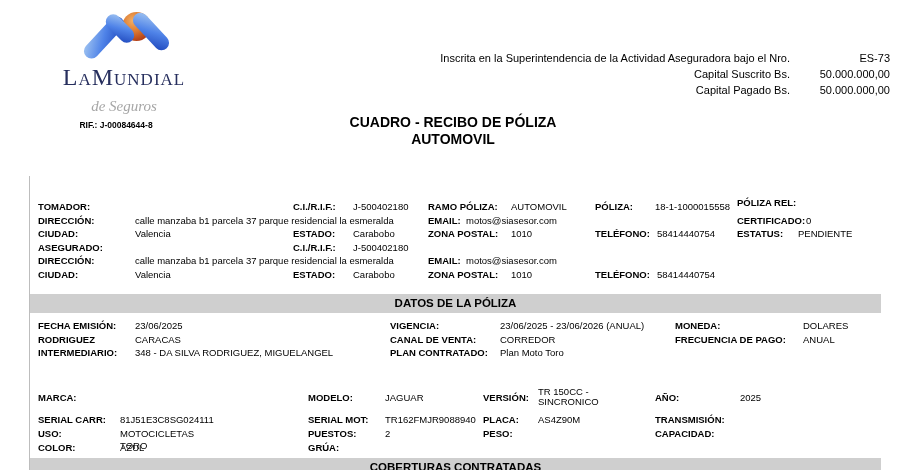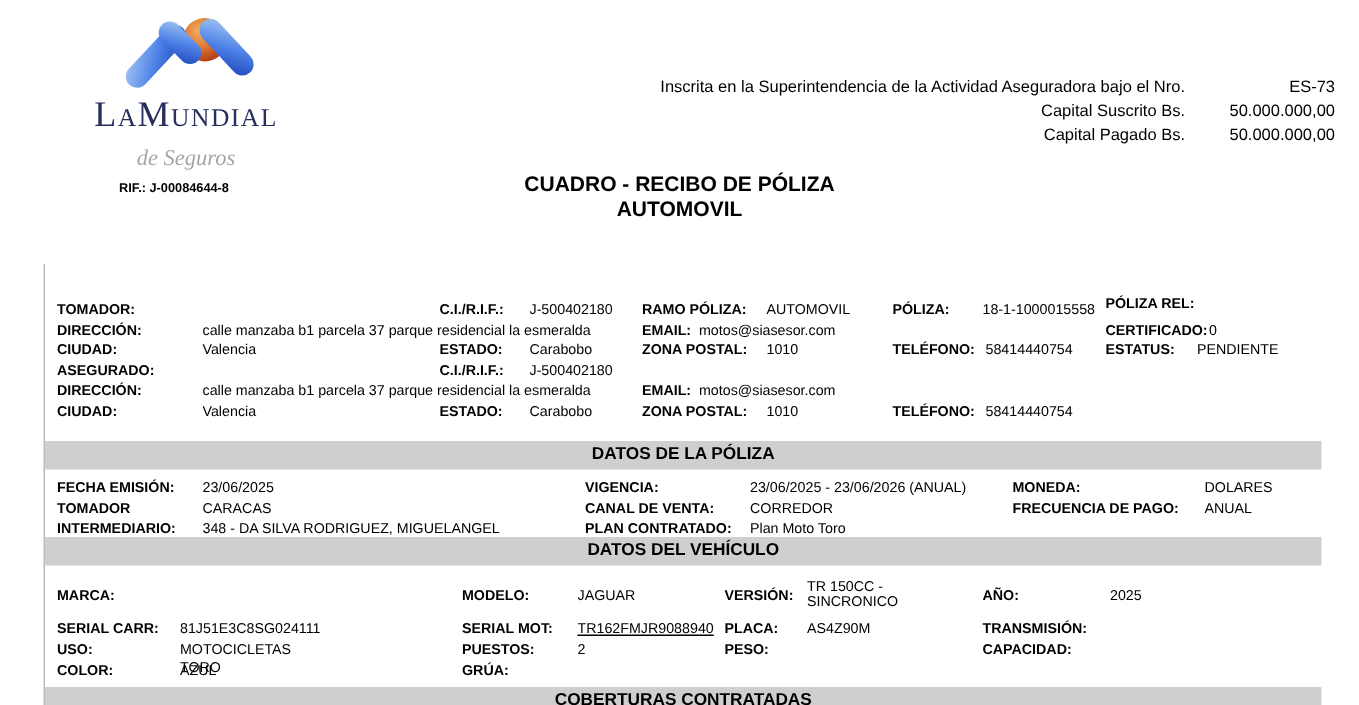--- a/index.html
+++ b/index.html
@@ -111,47 +111,46 @@
 
   <div class="secbar" style="top:294px;">DATOS DE LA PÓLIZA</div>
 
   <span class="f b" style="left:38px;top:320px;">FECHA EMISIÓN:</span>
   <span class="f" style="left:135px;top:320px;">23/06/2025</span>
   <span class="f b" style="left:390px;top:320px;">VIGENCIA:</span>
   <span class="f" style="left:500px;top:320px;">23/06/2025 - 23/06/2026 (ANUAL)</span>
   <span class="f b" style="left:675px;top:320px;">MONEDA:</span>
   <span class="f" style="left:803px;top:320px;">DOLARES</span>
 
-  <span class="f b" style="left:38px;top:334px;">TOMADOR</span>
+  <span class="f b" style="left:38px;top:334px;">RODRIGUEZ</span>
   <span class="f" style="left:135px;top:334px;">CARACAS</span>
   <span class="f b" style="left:390px;top:334px;">CANAL DE VENTA:</span>
   <span class="f" style="left:500px;top:334px;">CORREDOR</span>
   <span class="f b" style="left:675px;top:334px;">FRECUENCIA DE PAGO:</span>
   <span class="f" style="left:803px;top:334px;">ANUAL</span>
 
   <span class="f b" style="left:38px;top:347px;">INTERMEDIARIO:</span>
   <span class="f" style="left:135px;top:347px;">348 - DA SILVA RODRIGUEZ, MIGUELANGEL</span>
   <span class="f b" style="left:390px;top:347px;">PLAN CONTRATADO:</span>
   <span class="f" style="left:500px;top:347px;">Plan Moto Toro</span>
 
-  <div class="secbar" style="top:358px;">DATOS DEL VEHÍCULO</div>
 
   <span class="f b" style="left:38px;top:392px;">MARCA:</span>
   <span class="f" style="left:120px;top:392px;margin-top:48px;">TORO</span>
   <span class="f b" style="left:308px;top:392px;">MODELO:</span>
   <span class="f" style="left:385px;top:392px;">JAGUAR</span>
   <span class="f b" style="left:483px;top:392px;">VERSIÓN:</span>
   <span class="f wrapval" style="left:538px;top:387px;">TR 150CC - SINCRONICO</span>
   <span class="f b" style="left:655px;top:392px;">AÑO:</span>
   <span class="f" style="left:740px;top:392px;">2025</span>
 
   <span class="f b" style="left:38px;top:414px;">SERIAL CARR:</span>
   <span class="f" style="left:120px;top:414px;">81J51E3C8SG024111</span>
   <span class="f b" style="left:308px;top:414px;">SERIAL MOT:</span>
-  <span class="f" style="left:385px;top:414px;text-decoration:underline;">TR162FMJR9088940</span>
+  <span class="f" style="left:385px;top:414px;">TR162FMJR9088940</span>
   <span class="f b" style="left:483px;top:414px;">PLACA:</span>
   <span class="f" style="left:538px;top:414px;">AS4Z90M</span>
   <span class="f b" style="left:655px;top:414px;">TRANSMISIÓN:</span>
 
   <span class="f b" style="left:38px;top:428px;">USO:</span>
   <span class="f" style="left:120px;top:428px;">MOTOCICLETAS</span>
   <span class="f b" style="left:308px;top:428px;">PUESTOS:</span>
   <span class="f" style="left:385px;top:428px;">2</span>
   <span class="f b" style="left:483px;top:428px;">PESO:</span>
   <span class="f b" style="left:655px;top:428px;">CAPACIDAD:</span>

